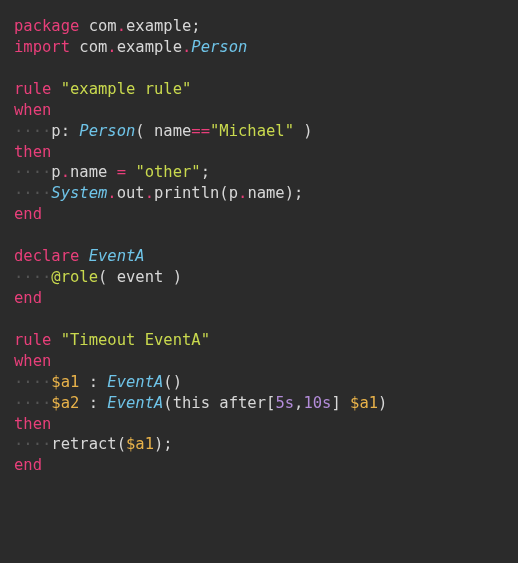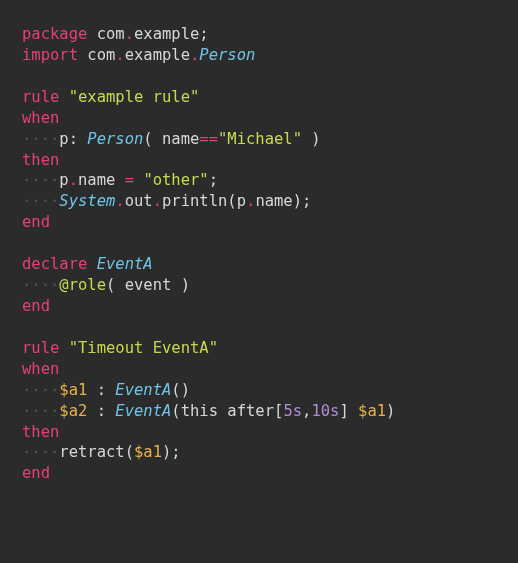--- a/index.html
+++ b/index.html
@@ -9,21 +9,21 @@
     font-family: "Menlo", "Consolas", "Courier New", monospace;
     font-size: 15.5px;
     line-height: 1.35;
     color: #cccccc;
     width: 518px;
     height: 563px;
     box-sizing: border-box;
     overflow: hidden;
   }
   pre {
-    margin: 12px;
+    margin: 4px;
     white-space: pre;
   }
   .c-keyword { color: #e83f7a; }      
   .c-plain   { color: #d7d7d7; }
   .c-type    { color: #6fc4e8; font-style: italic; }
   .c-string  { color: #c9d94e; }
   .c-punct   { color: #d7d7d7; }
   .c-op      { color: #e83f7a; }
   .c-var     { color: #e8b24a; }      
   .c-num     { color: #b38cd9; }

